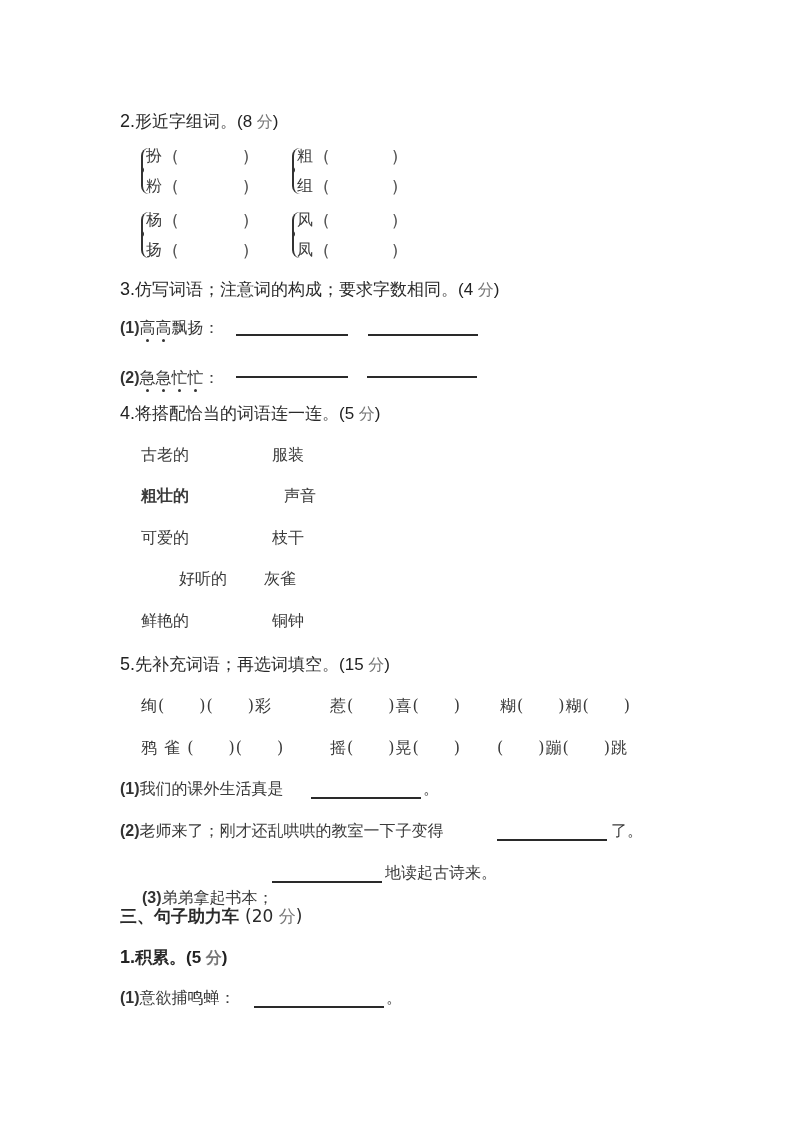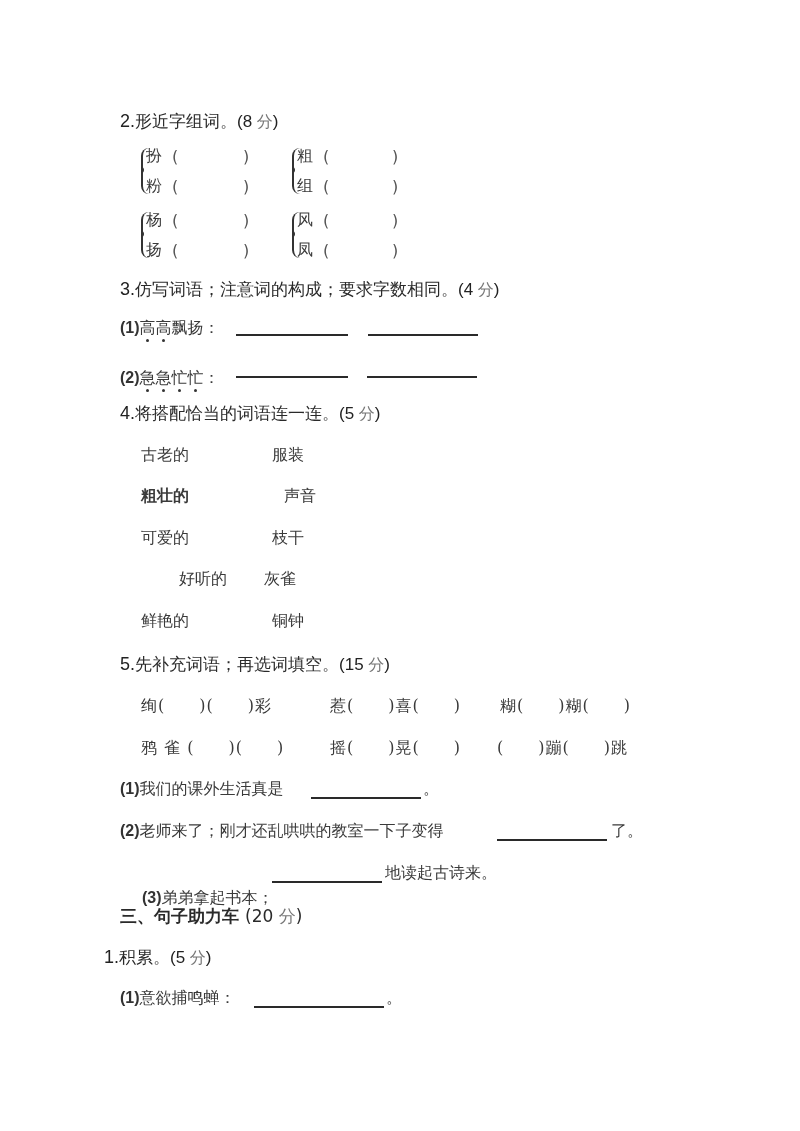--- a/index.html
+++ b/index.html
@@ -131,21 +131,21 @@
 <div class="abs fill" style="left:120px; top:888px;margin-left:22px;">
   <span class="p">(3)</span><span>弟弟拿起书本；</span>
 </div>
 <div class="blank" style="left:272px; top:881px; width:110px;"></div>
 <div class="abs fill" style="left:385px; top:863px;">地读起古诗来。</div>
 
 <div class="abs h3" style="left:120px; top:905px;">
   <span>三、句子助力车</span><span style="font-weight:normal; margin-left:6px;">(20 </span><span style="font-weight:normal; color:#777;">分</span><span style="font-weight:normal;">)</span>
 </div>
 
-<div class="abs q" style="left:104px; top:946px;">
+<div class="abs q" style="left:120px; top:946px;font-weight:bold;">
   <span class="num">1.</span><span>积累。</span><span class="score">(5 </span><span class="fen">分</span><span class="score">)</span>
 </div>
 
 <div class="abs fill" style="left:120px; top:988px;">
   <span class="p">(1)</span><span>意欲捕鸣蝉：</span>
 </div>
 <div class="blank" style="left:254px; top:1006px; width:130px;"></div>
 <div class="abs fill" style="left:386px; top:988px;">。</div>
 
 </body></html>

